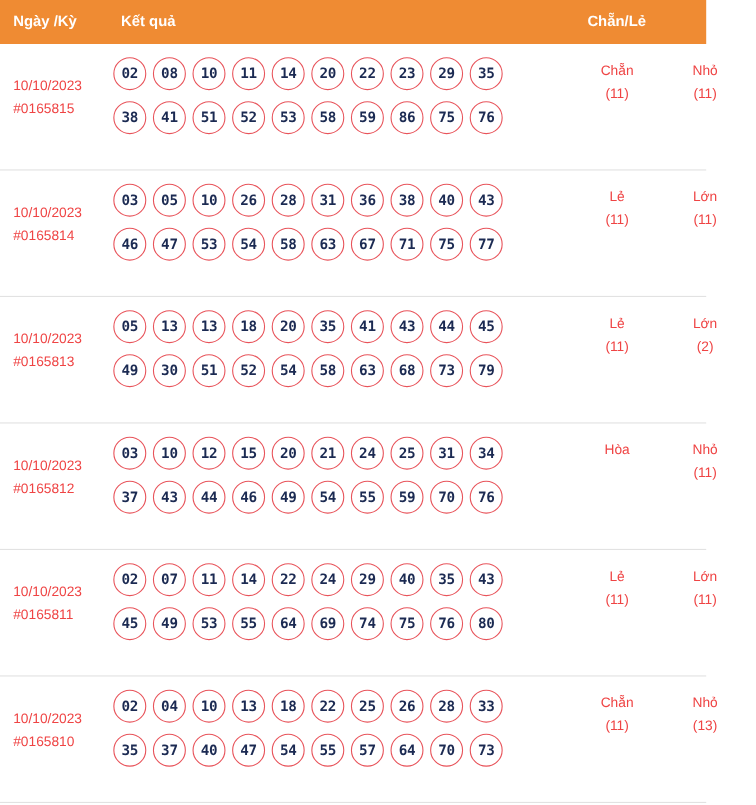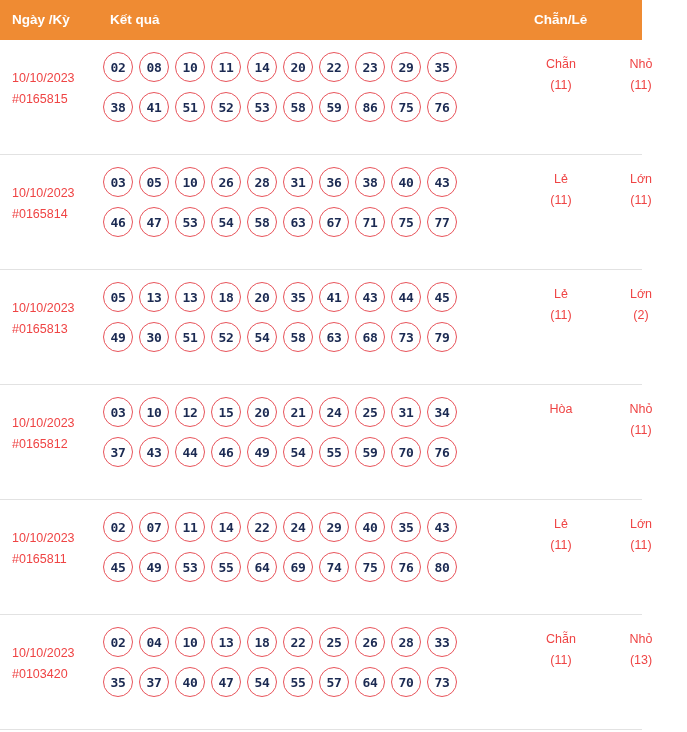--- a/index.html
+++ b/index.html
@@ -315,21 +315,21 @@
           <span class="res-count">(11)</span>
         </div>
         <div class="cell-bs">
           <span class="res-label">Lớn</span>
           <span class="res-count">(11)</span>
         </div>
       </div>
       <div class="row">
         <div class="cell-date">
           <span class="date-line">10/10/2023</span>
-          <span class="period-line">#0103420</span>
+          <span class="period-line">#0165810</span>
         </div>
         <div class="cell-numbers">
           <div class="num-line">
             <div class="ball">02</div>
             <div class="ball">04</div>
             <div class="ball">10</div>
             <div class="ball">13</div>
             <div class="ball">18</div>
             <div class="ball">22</div>
             <div class="ball">25</div>

